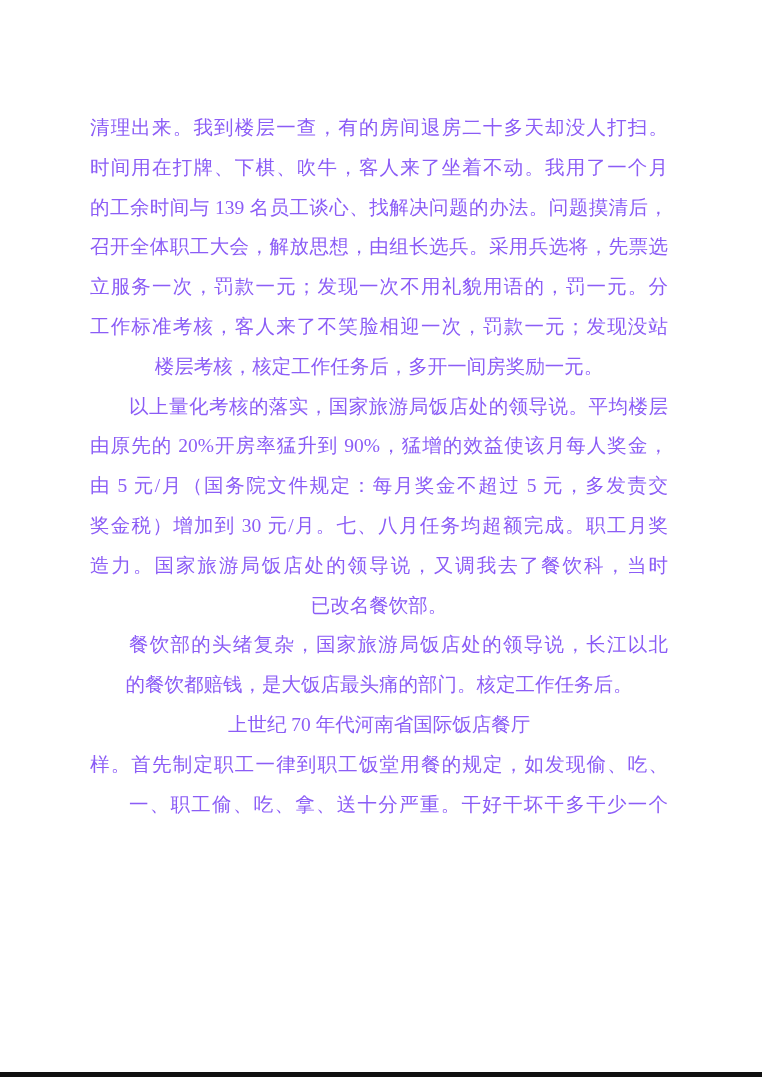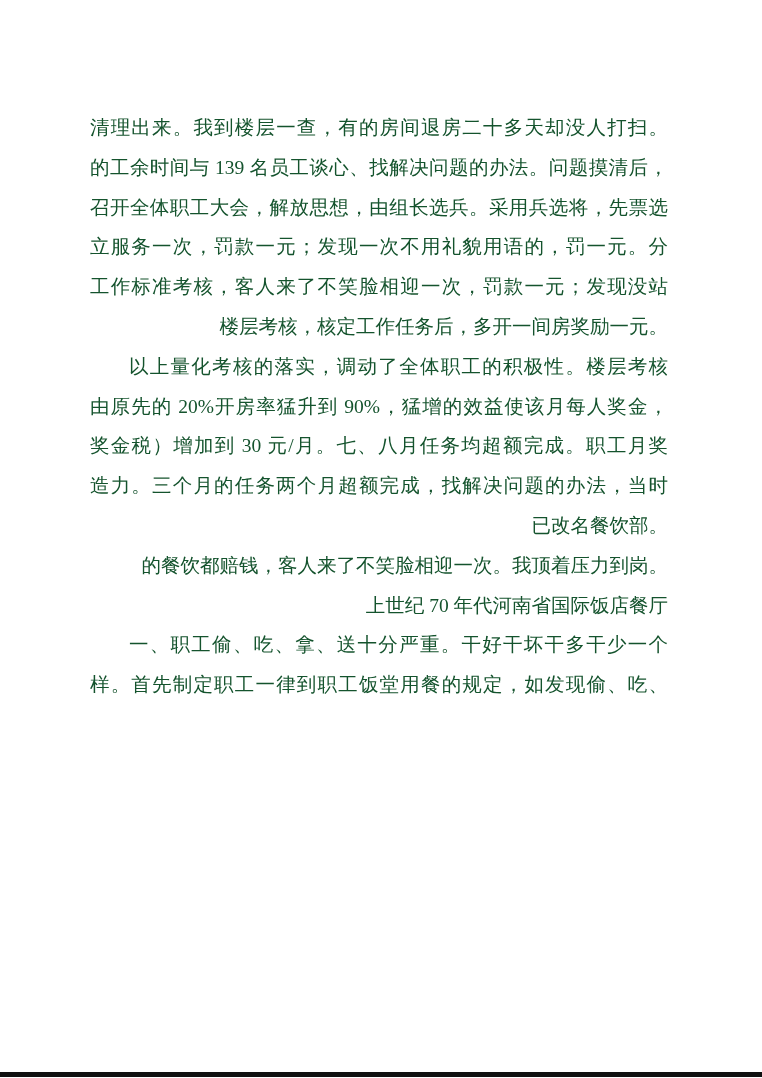--- a/index.html
+++ b/index.html
@@ -7,33 +7,33 @@
     padding: 0;
     background: #ffffff;
   }
   .page {
     position: relative;
     width: 762px;
     height: 1078px;
     background: #ffffff;
     overflow: hidden;
     font-family: "Liberation Serif", "DejaVu Serif", serif;
-    color: #14532d;
+    color: #8b5cf6;
   }
   .text-block {
     position: absolute;
     left: 90px;
     top: 108px;
     width: 578px;
     font-size: 19.5px;
     line-height: 39.8px;
   }
   .line {
     height: 39.8px;
-    text-align: right;
+    text-align: center;
     overflow: hidden;
   }
   .line.fill {
     text-align: justify;
     text-align-last: justify;
     -moz-text-align-last: justify;
     text-justify: inter-character;
   }
   .line.indent {
     text-indent: 2em;
@@ -46,29 +46,32 @@
     height: 5px;
     background: #101010;
   }
 </style>
 </head>
 <body>
 
 <div class="page">
   <div class="text-block">
       <div class="line fill">清理出来。我到楼层一查，有的房间退房二十多天却没人打扫。</div>
+      <div class="line fill">时间用在打牌、下棋、吹牛，客人来了坐着不动。我用了一个月</div>
       <div class="line fill">的工余时间与 139 名员工谈心、找解决问题的办法。问题摸清后，</div>
       <div class="line fill">召开全体职工大会，解放思想，由组长选兵。采用兵选将，先票选</div>
       <div class="line fill">立服务一次，罚款一元；发现一次不用礼貌用语的，罚一元。分</div>
       <div class="line fill">工作标准考核，客人来了不笑脸相迎一次，罚款一元；发现没站</div>
       <div class="line">楼层考核，核定工作任务后，多开一间房奖励一元。</div>
-      <div class="line fill indent">以上量化考核的落实，调动了全体职工的积极性。楼层考核</div>
+      <div class="line fill indent">以上量化考核的落实，国家旅游局饭店处的领导说。平均楼层</div>
       <div class="line fill">由原先的 20%开房率猛升到 90%，猛增的效益使该月每人奖金，</div>
+      <div class="line fill">由 5 元/月（国务院文件规定：每月奖金不超过 5 元，多发责交</div>
       <div class="line fill">奖金税）增加到 30 元/月。七、八月任务均超额完成。职工月奖</div>
-      <div class="line fill">造力。三个月的任务两个月超额完成，找解决问题的办法，当时</div>
+      <div class="line fill">造力。国家旅游局饭店处的领导说，又调我去了餐饮科，当时</div>
       <div class="line">已改名餐饮部。</div>
-      <div class="line">的餐饮都赔钱，客人来了不笑脸相迎一次。我顶着压力到岗。</div>
+      <div class="line fill indent">餐饮部的头绪复杂，国家旅游局饭店处的领导说，长江以北</div>
+      <div class="line">的餐饮都赔钱，是大饭店最头痛的部门。核定工作任务后。</div>
       <div class="line">上世纪 70 年代河南省国际饭店餐厅</div>
+      <div class="line fill">样。首先制定职工一律到职工饭堂用餐的规定，如发现偷、吃、</div>
       <div class="line fill indent">一、职工偷、吃、拿、送十分严重。干好干坏干多干少一个</div>
-      <div class="line fill">样。首先制定职工一律到职工饭堂用餐的规定，如发现偷、吃、</div>
     </div>
   <div class="bottom-bar"></div>
 </div>
 
 </body></html>

